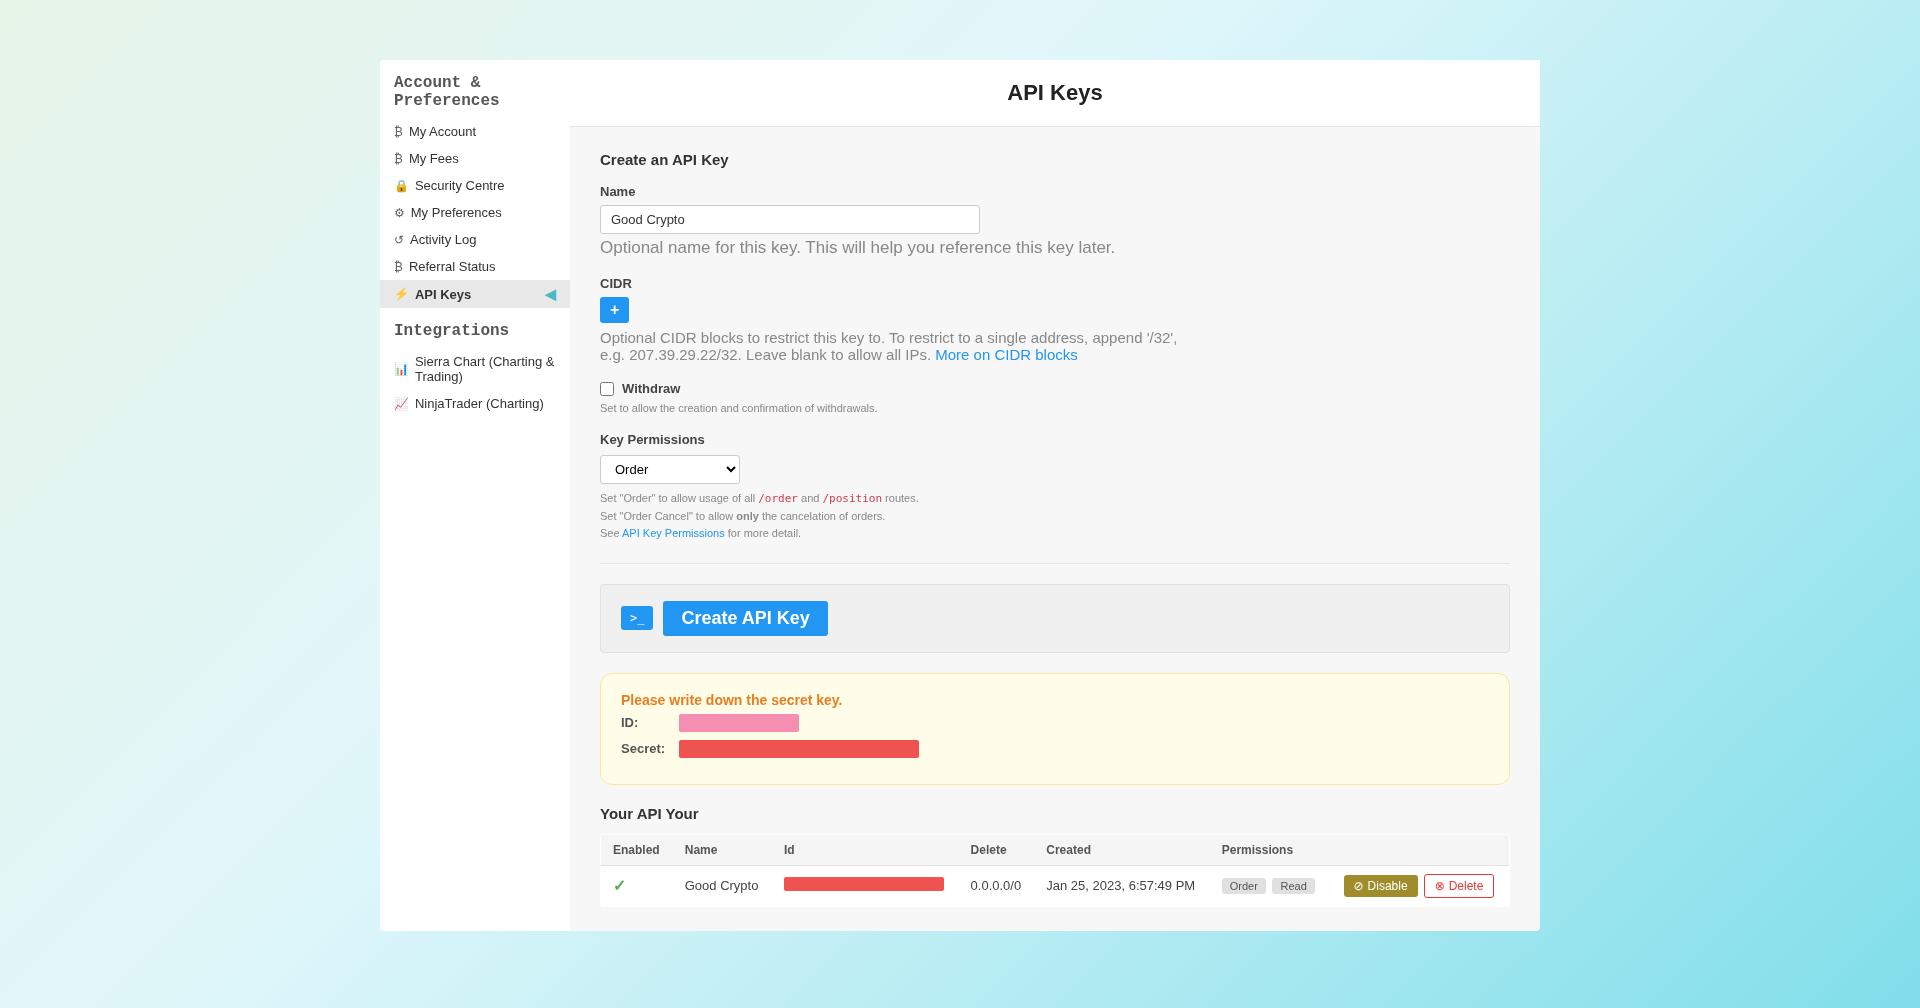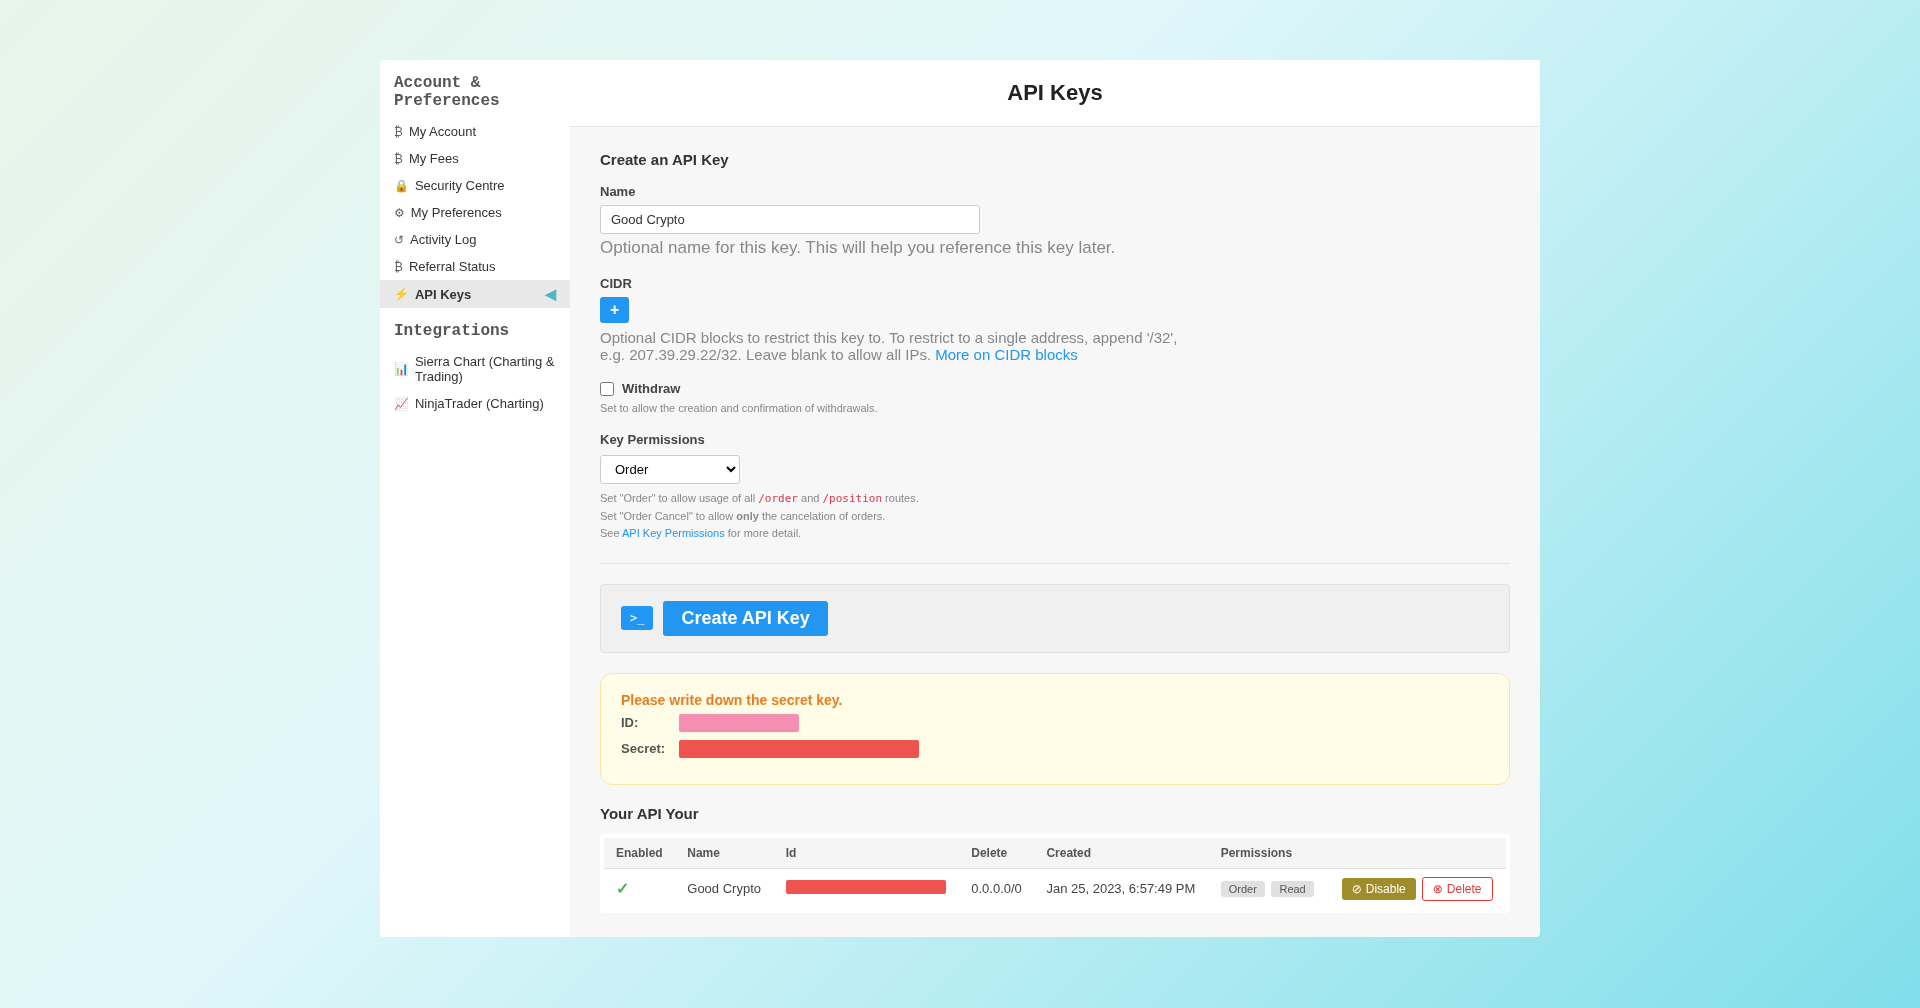--- a/index.html
+++ b/index.html
@@ -254,21 +254,21 @@
       font-weight: 600;
       color: #333;
       margin-bottom: 12px;
     }
     table {
       width: 100%;
       border-collapse: collapse;
       background: #fff;
       border-radius: 4px;
       overflow: hidden;
-      border: 4px solid #0c4a6e;
+      border: 1px solid #0c4a6e;
     }
     thead tr {
       background: #f5f5f5;
       border-bottom: 1px solid #e0e0e0;
     }
     thead th {
       padding: 8px 12px;
       text-align: left;
       font-size: 12px;
       font-weight: 600;

